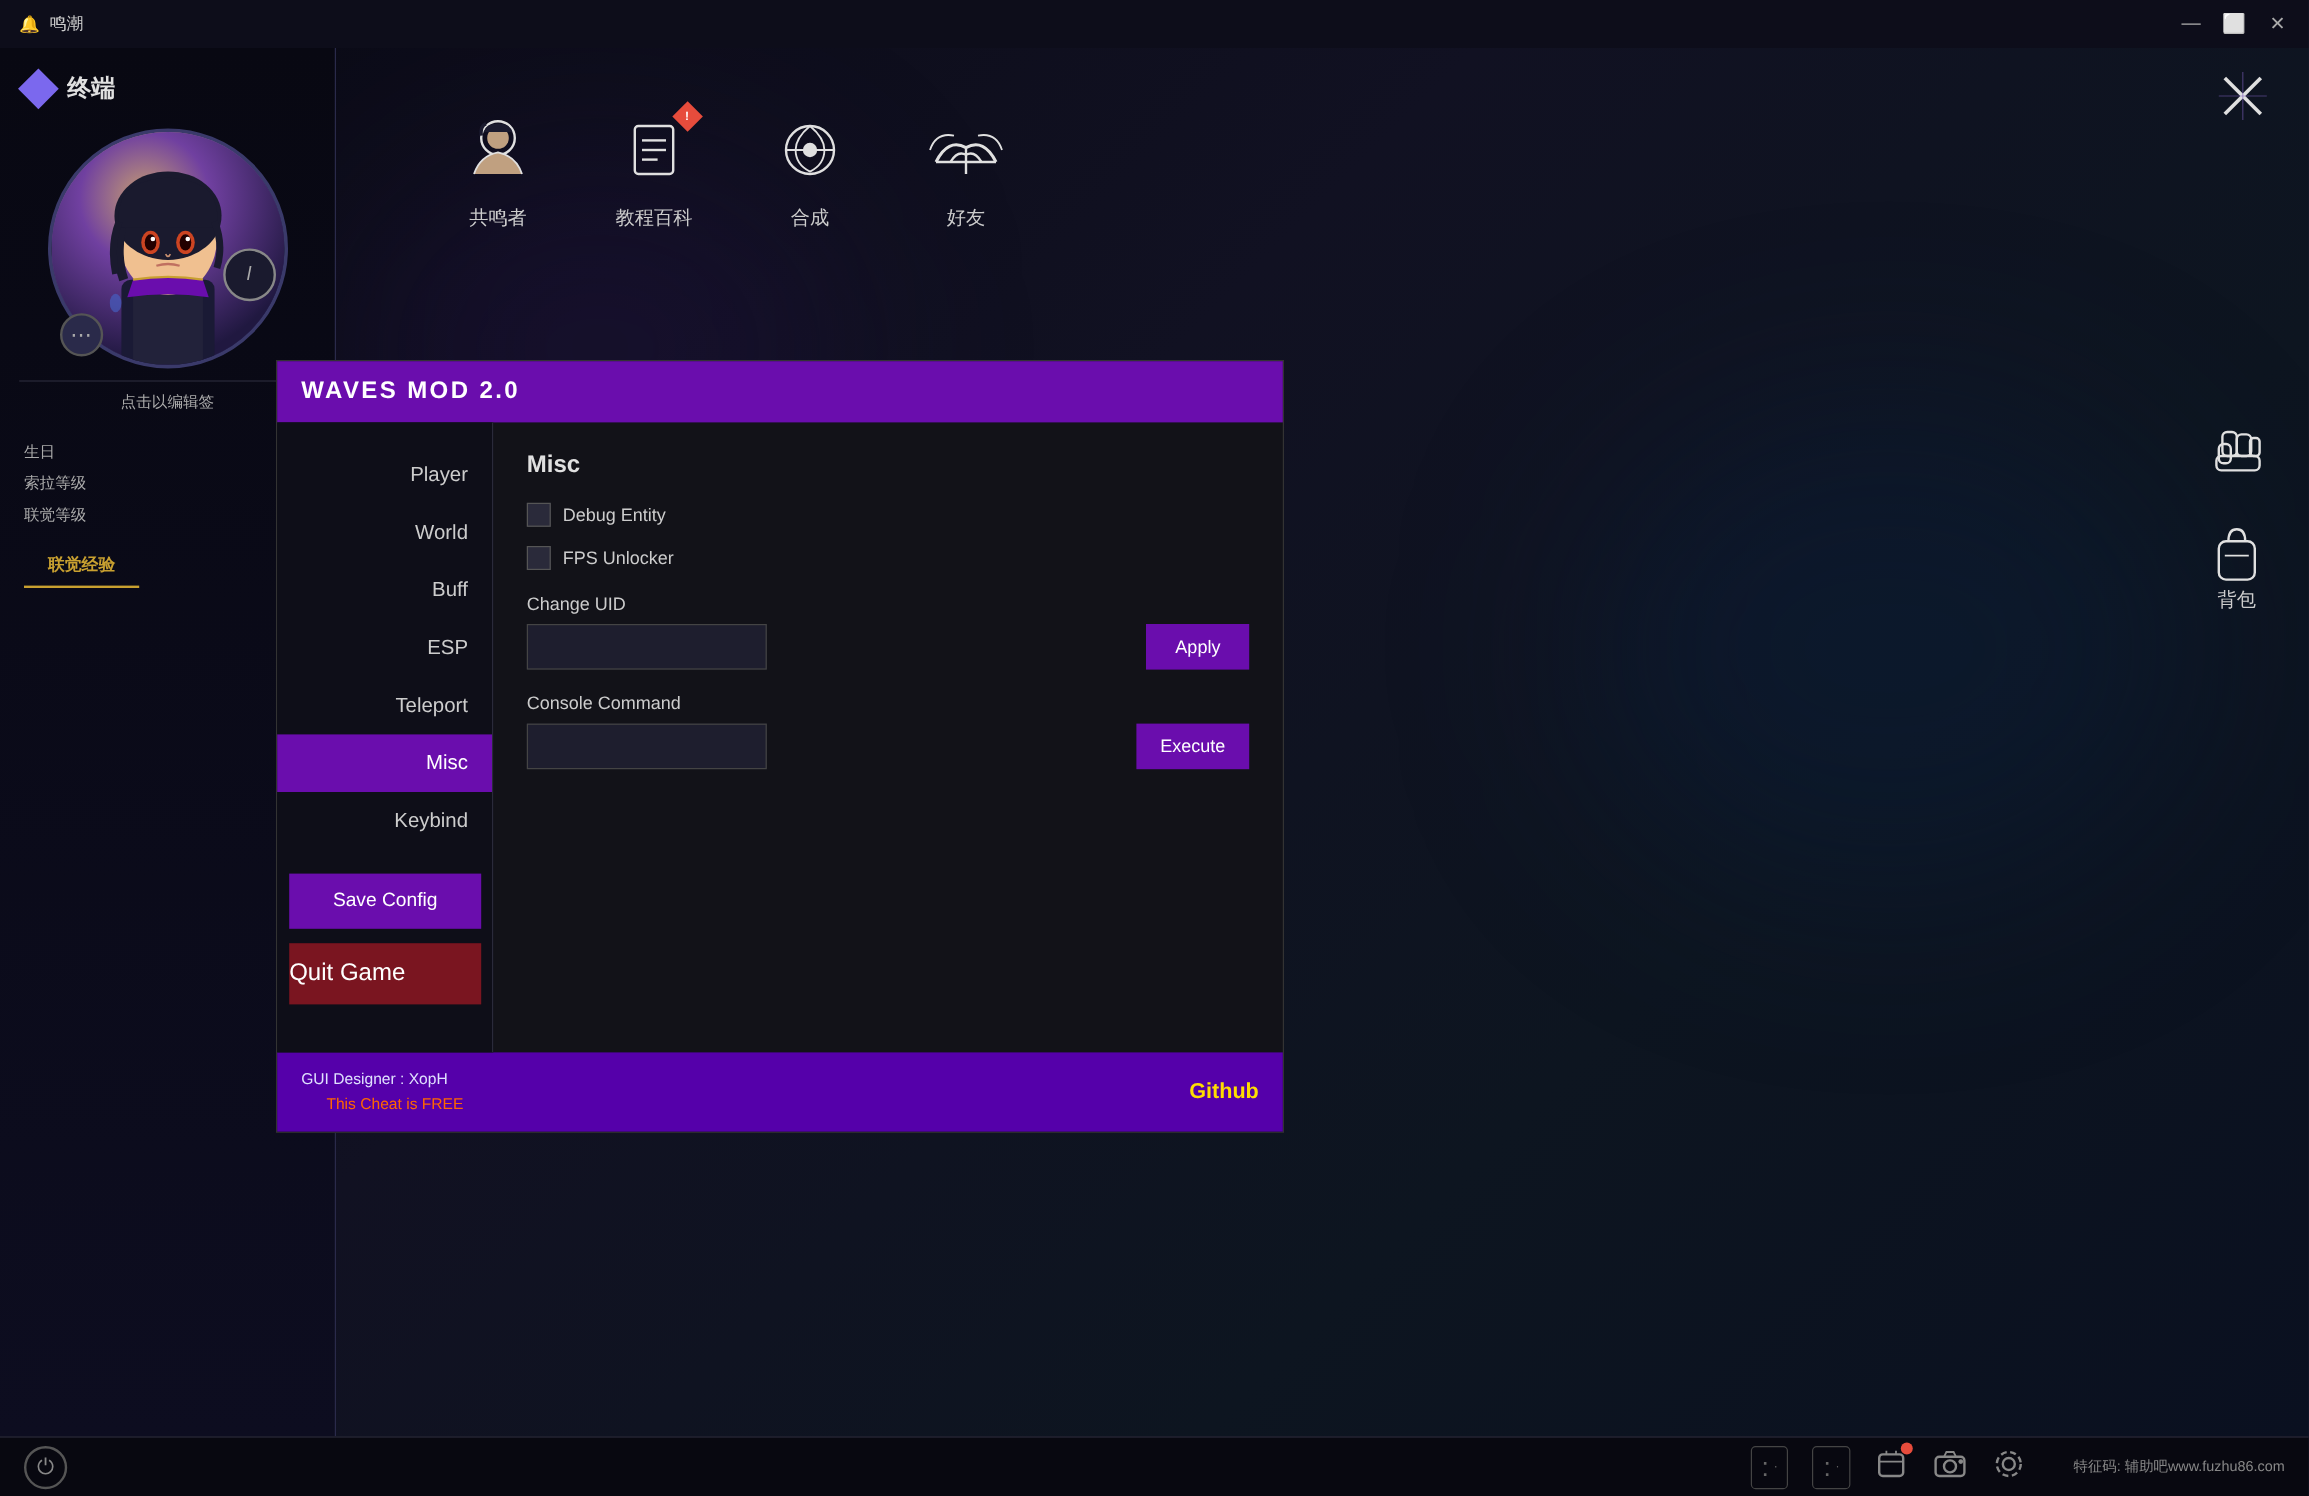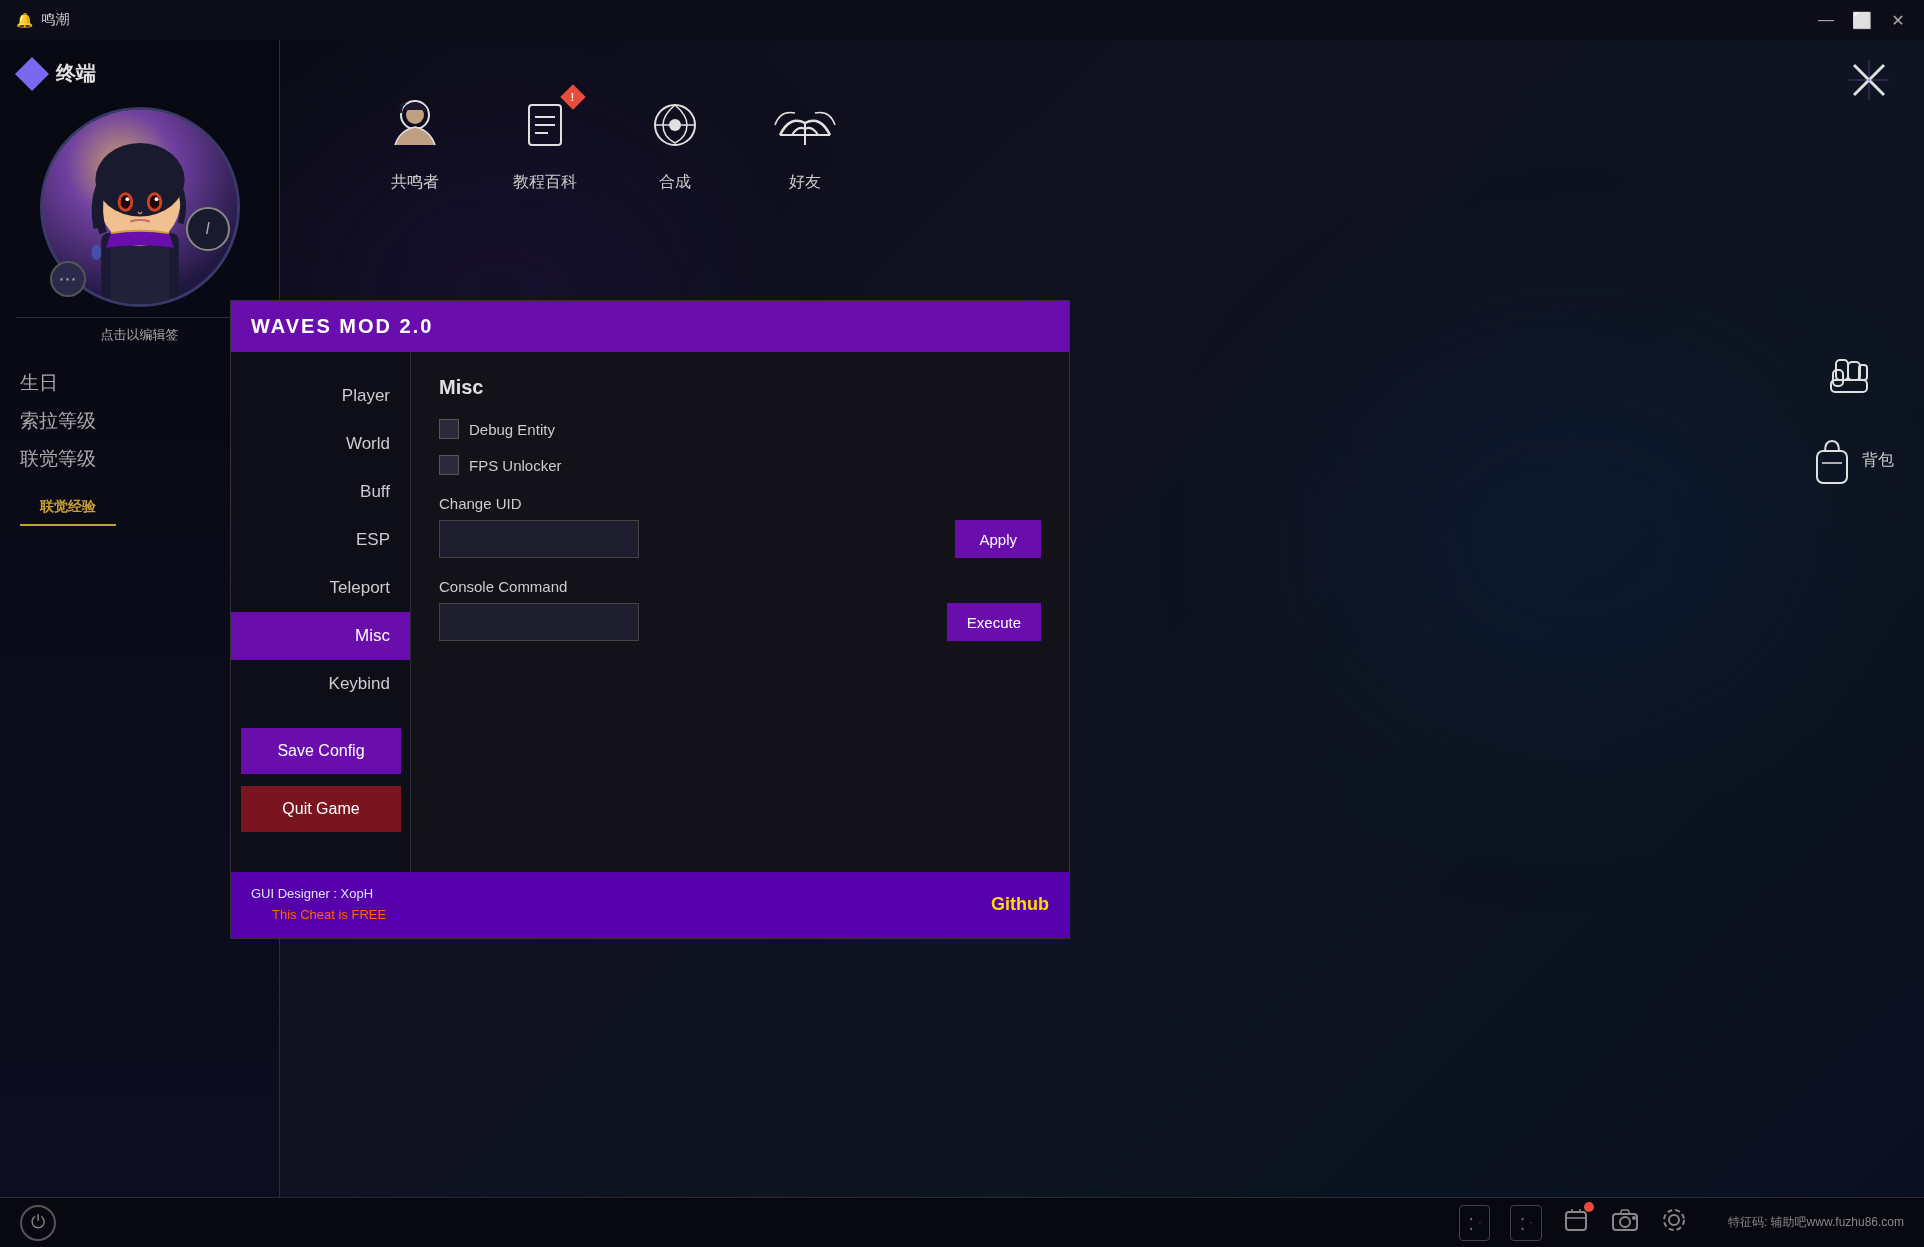--- a/index.html
+++ b/index.html
@@ -149,21 +149,21 @@
       font-size: 13px;
       text-align: center;
       padding: 8px;
       border-top: 1px solid #2a2a3a;
       margin: 0 16px;
     }
 
     .char-stats {
       padding: 12px 20px;
       color: #999;
-      font-size: 19px;
+      font-size: 13px;
       line-height: 2;
     }
     .char-stats div { color: #aaa; }
 
     .char-exp {
       color: #c8a030;
       font-size: 14px;
       padding: 8px 20px;
       font-weight: bold;
       border-bottom: 2px solid #c8a030;
@@ -234,21 +234,21 @@
       position: absolute;
       top: 340px;
       right: 30px;
       display: flex;
       flex-direction: column;
       gap: 30px;
       align-items: center;
     }
     .right-icon-item {
       display: flex;
-      flex-direction: row;
+      flex-direction: column;
       align-items: center;
       gap: 0;
       cursor: pointer;
     }
     .right-icon-circle {
       width: 60px;
       height: 60px;
       display: flex;
       align-items: center;
       justify-content: center;
@@ -389,24 +389,24 @@
       font-size: 16px;
       cursor: pointer;
       width: 160px;
       text-align: center;
     }
     .action-btn-quit {
       background: #7a1520;
       color: white;
       border: none;
       padding: 14px 0;
-      font-size: 16px;
+      font-size: 20px;
       cursor: pointer;
       width: 160px;
-      text-align: center;
+      text-align: left;
     }
 
     .mod-footer {
       background: #5500aa;
       padding: 12px 20px;
       display: flex;
       align-items: center;
       justify-content: space-between;
     }
     .mod-footer-left {

